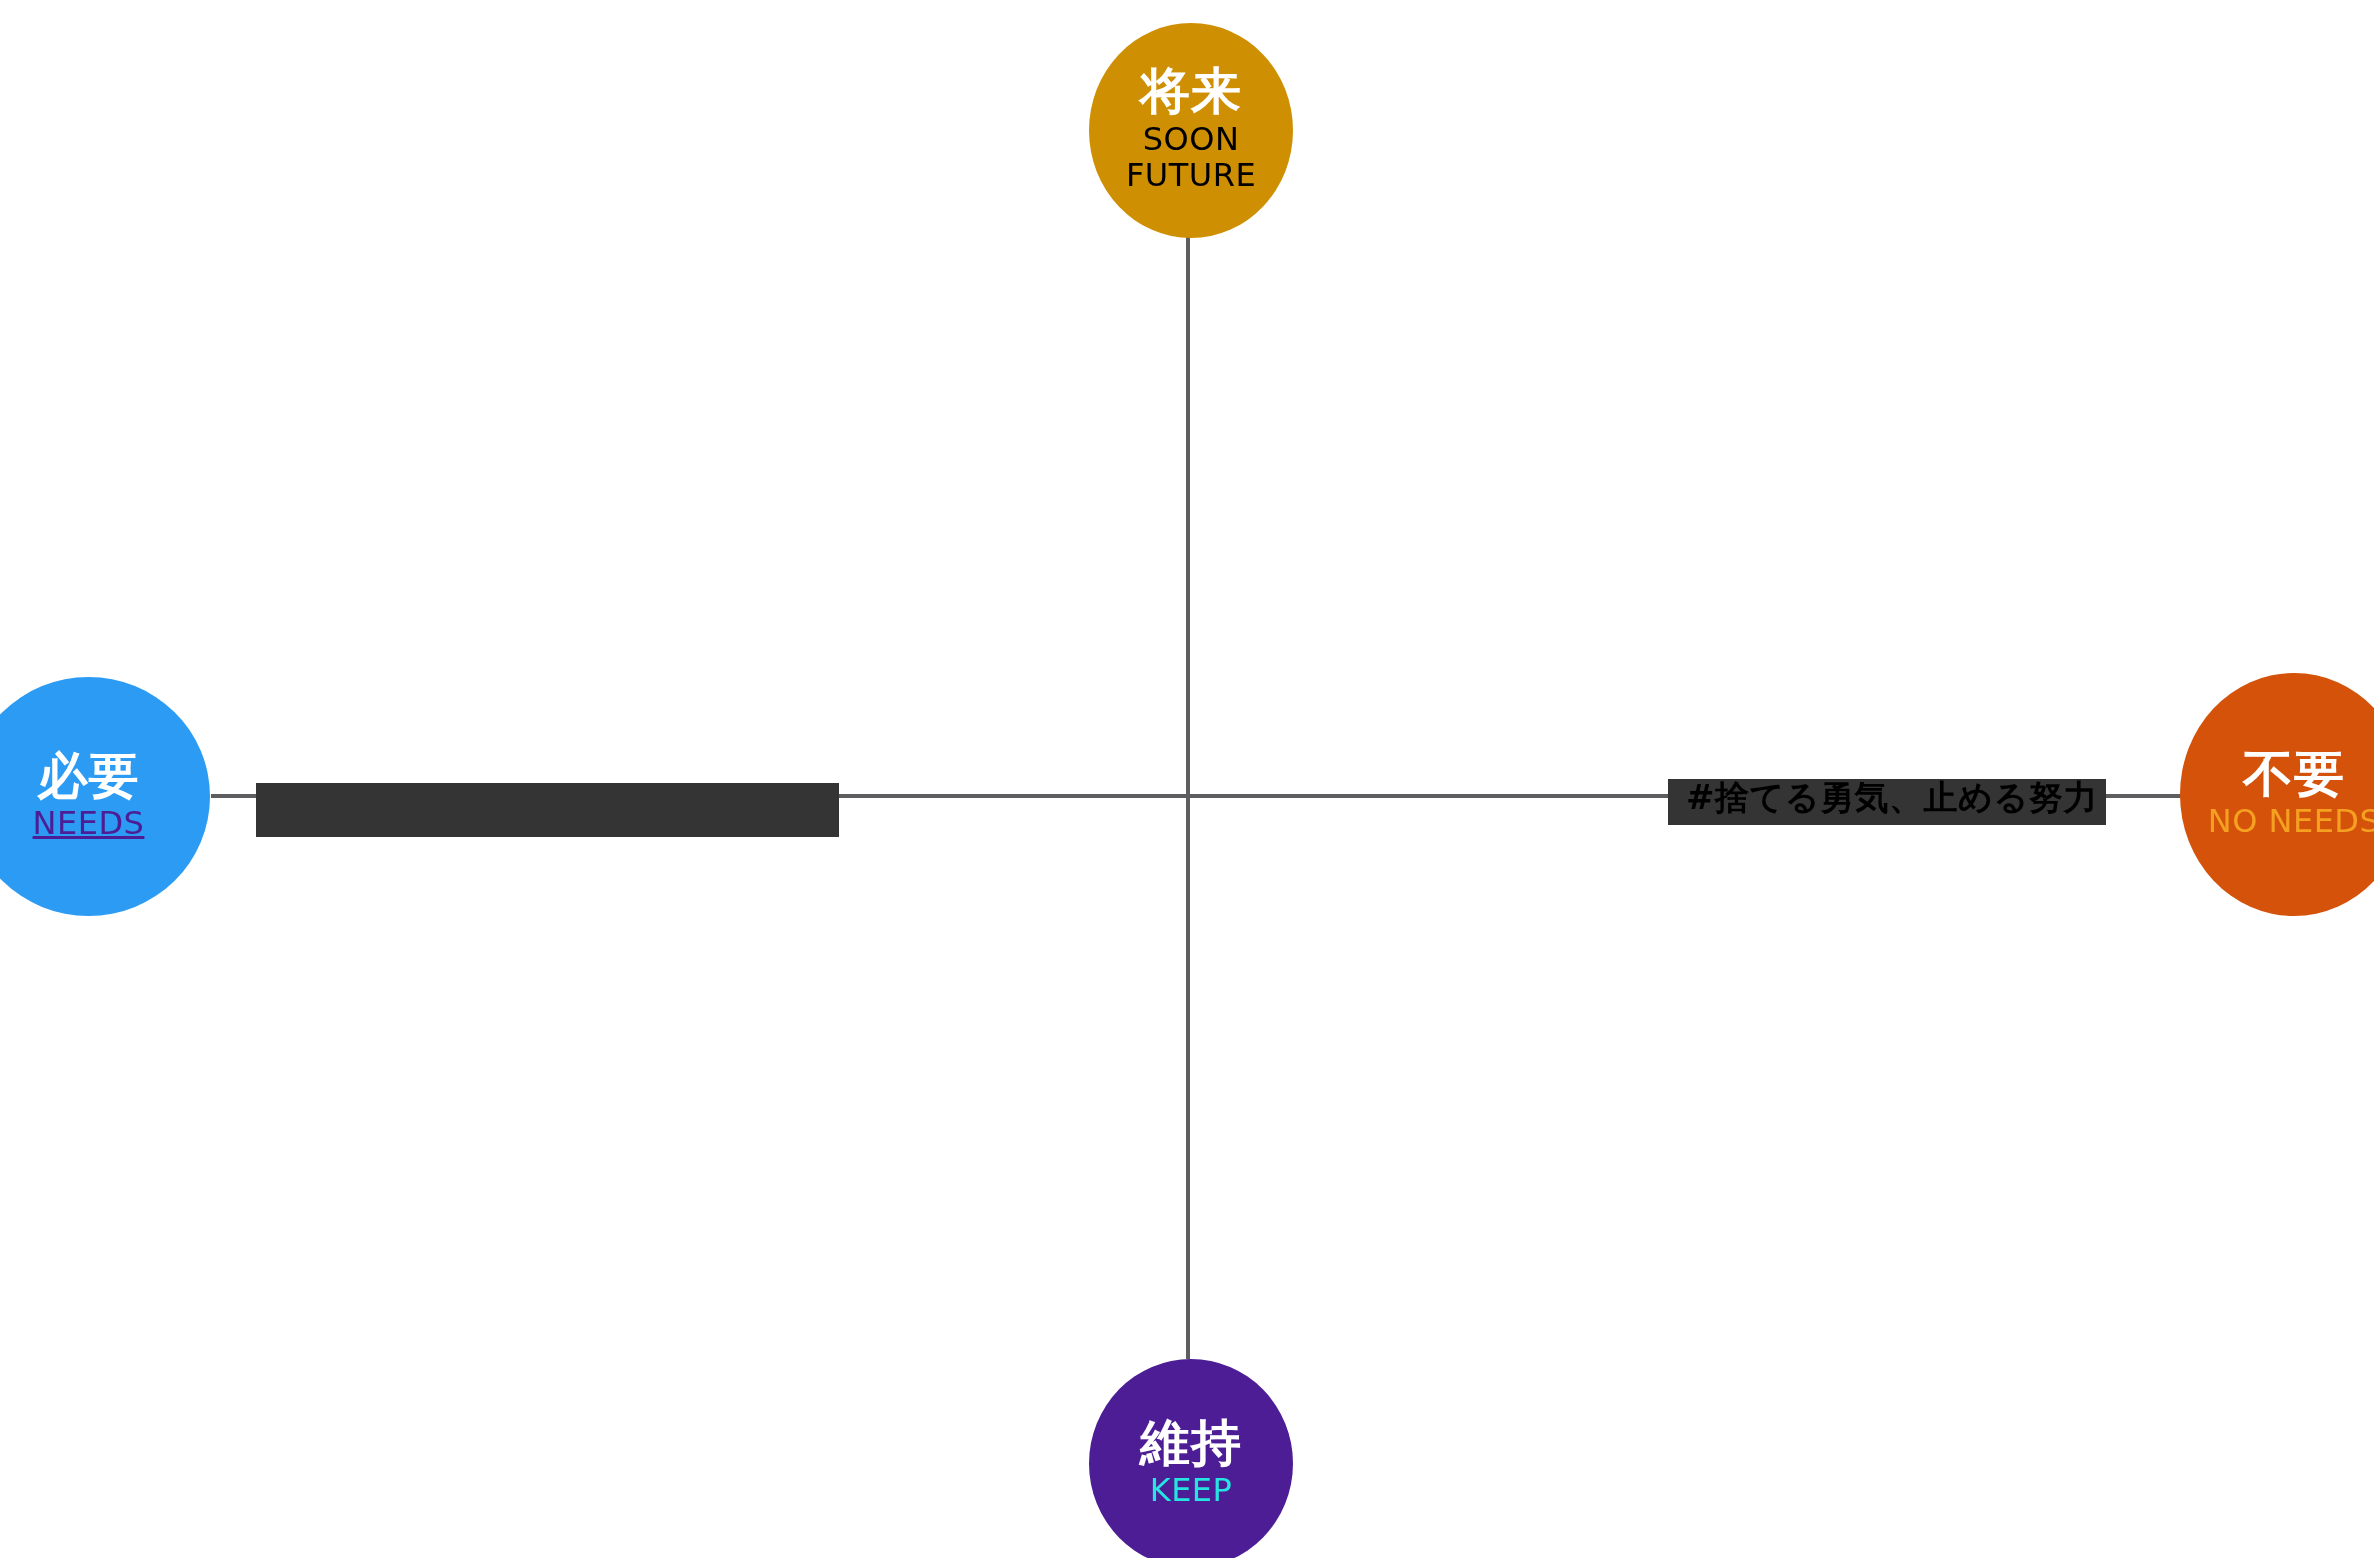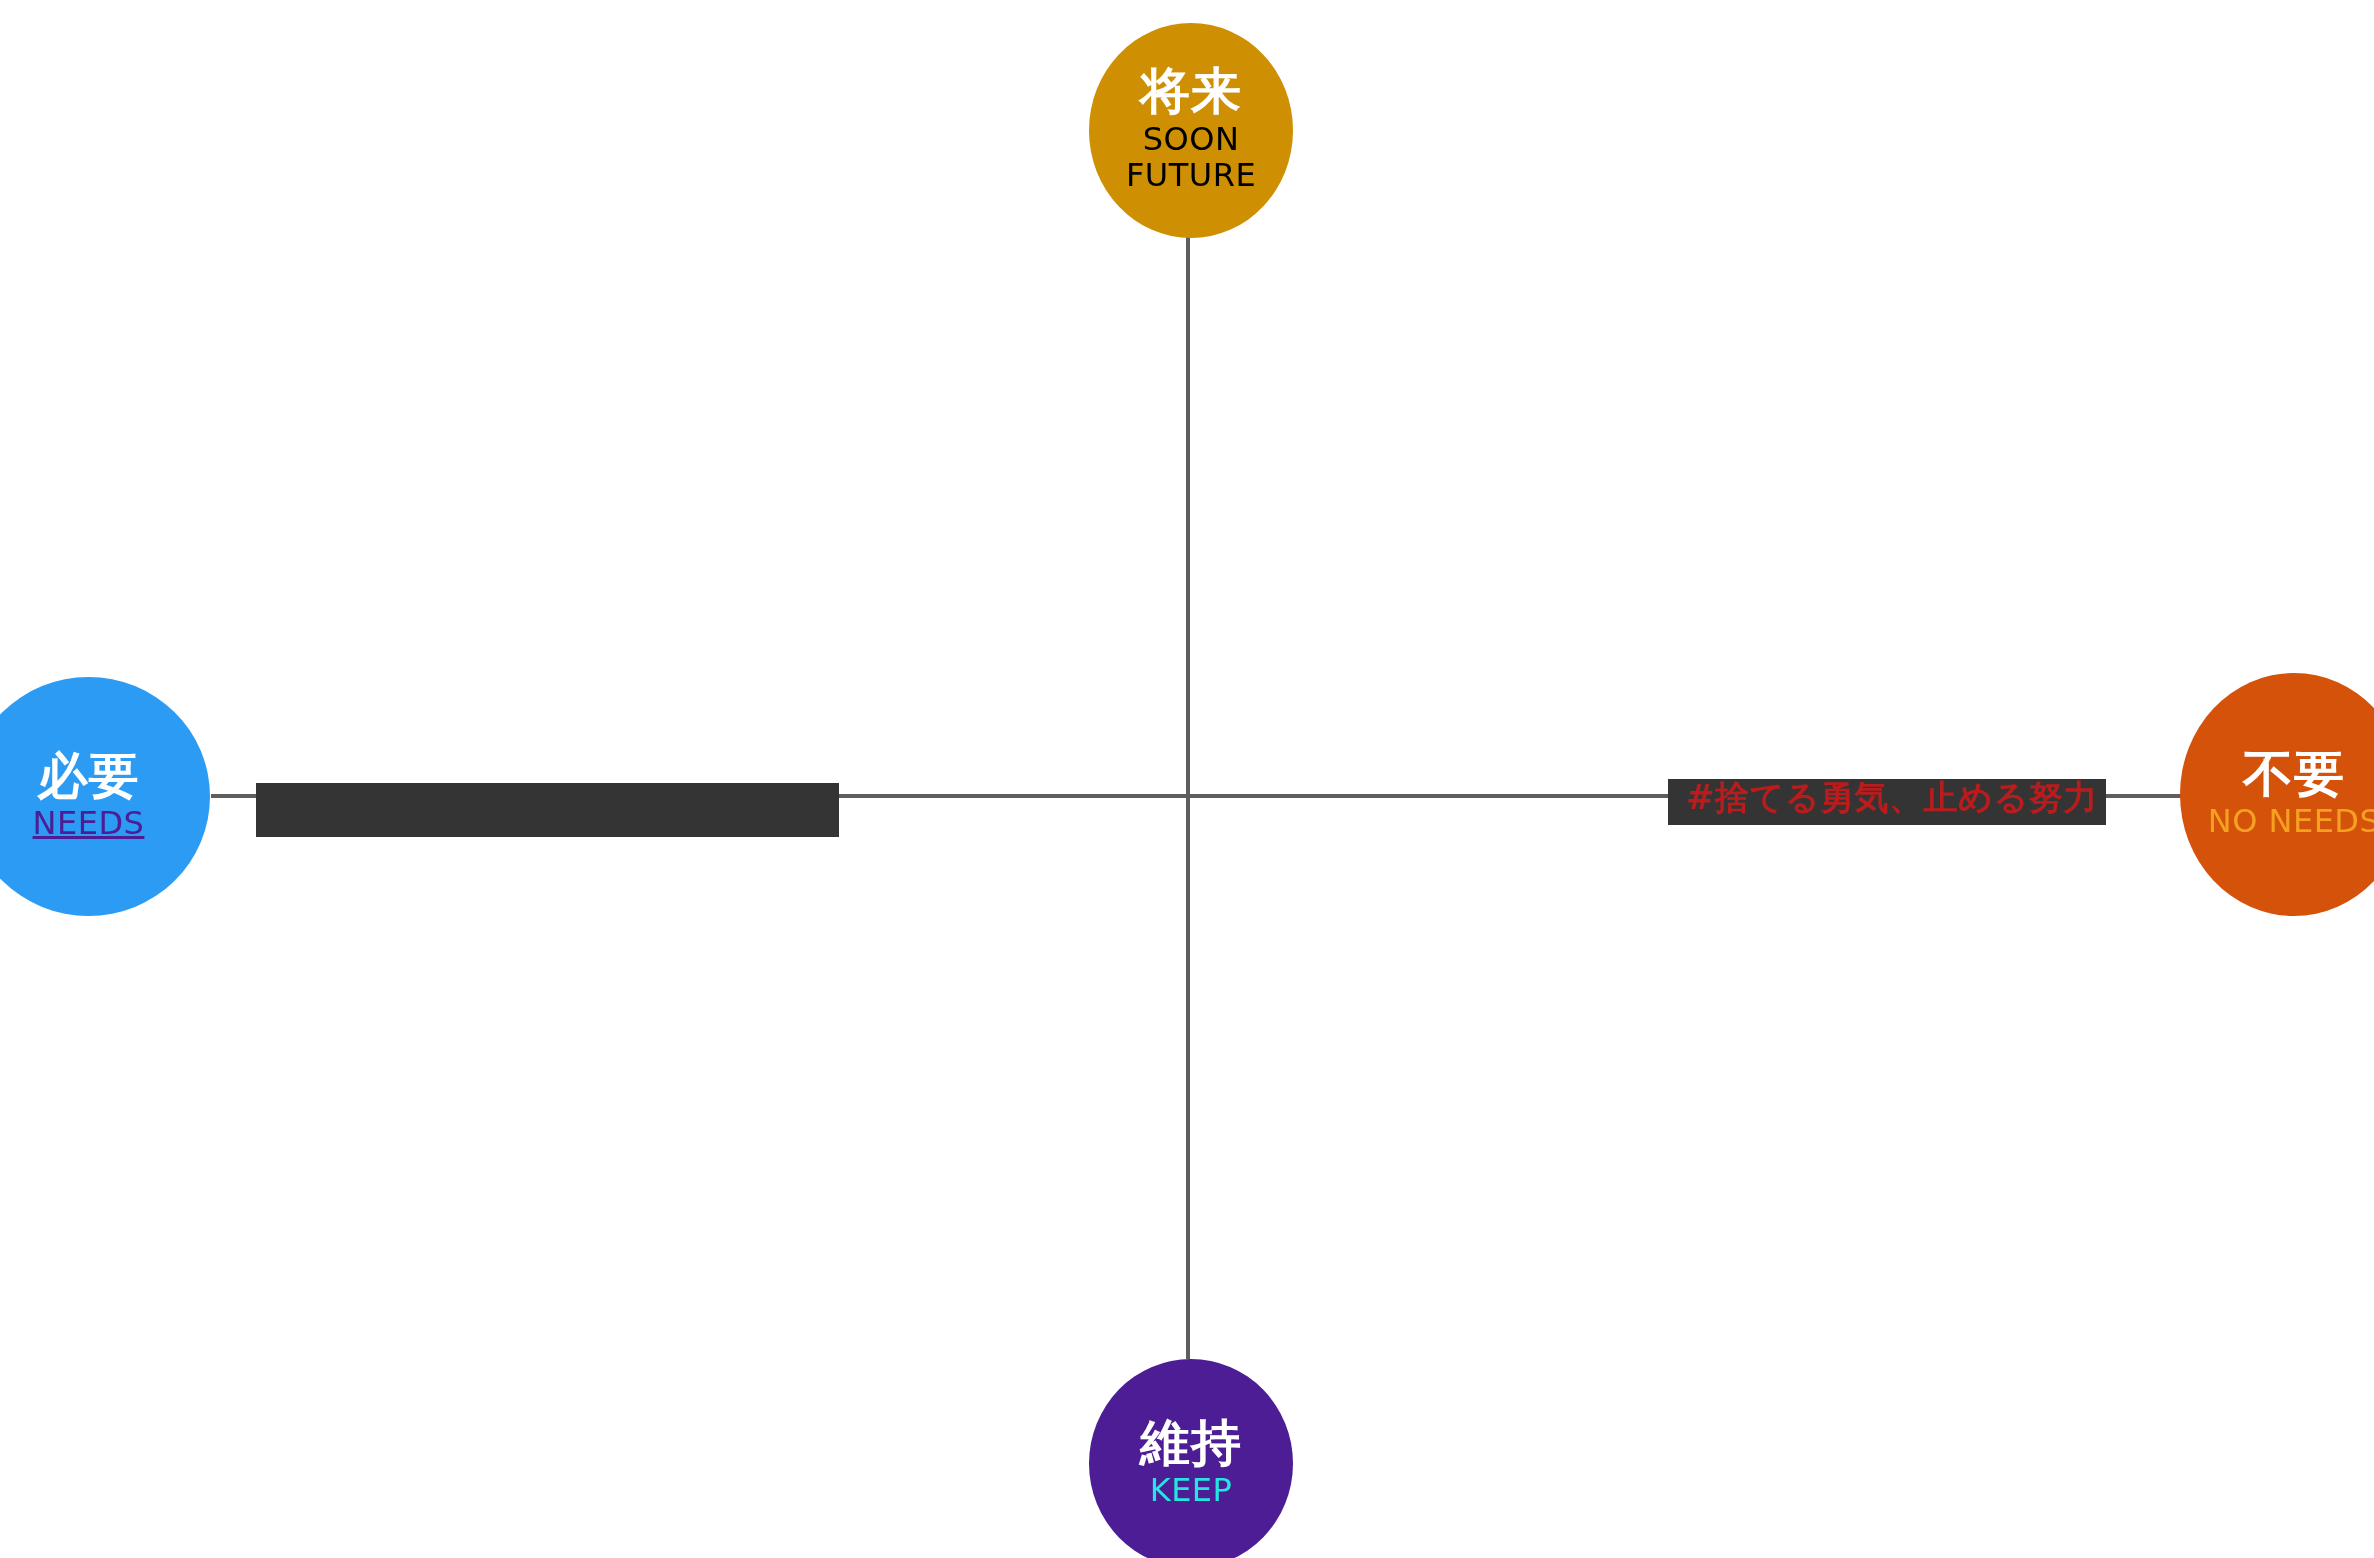--- a/index.html
+++ b/index.html
@@ -122,21 +122,21 @@
     left: 271px;
     top: 729px;
     color: #73c2f2;
     font-size: 36px;
     letter-spacing: 0.5px;
   }
   #note-left-text .line { display: block; }
   #note-right-text {
     left: 1686px;
     top: 764px;
-    color: #b91c1c;
+    color: #000000;
     font-size: 34px;
     letter-spacing: 0.5px;
   }
 </style>
 </head>
 <body>
 
 <div id="canvas">
 
   <div class="axis-h"></div>

